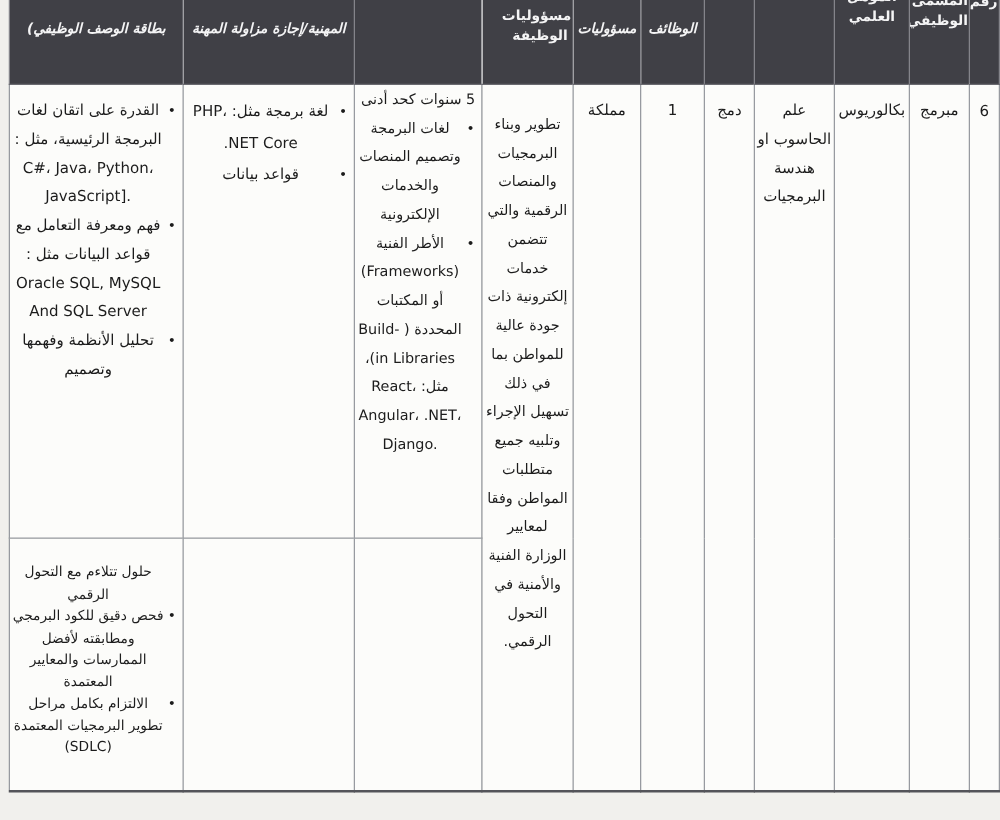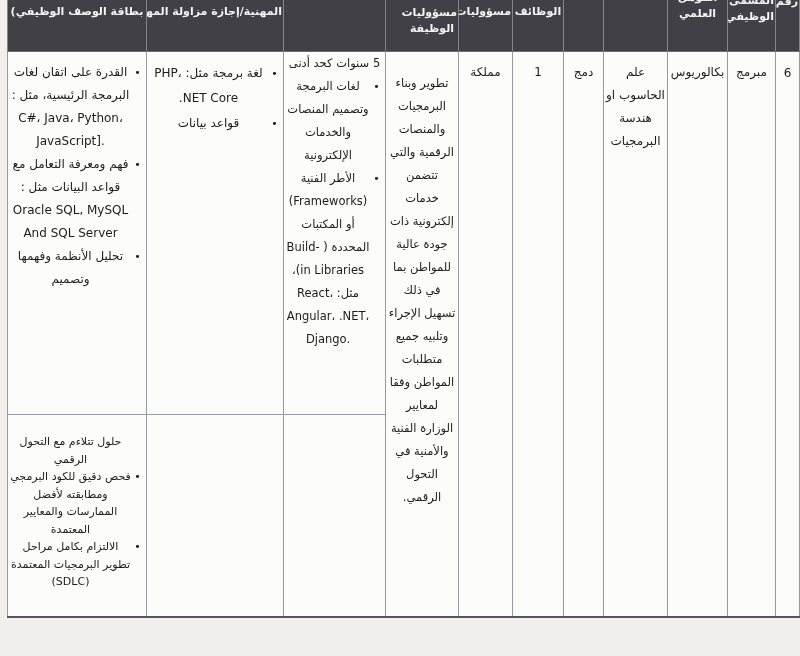--- a/index.html
+++ b/index.html
@@ -12,29 +12,29 @@
   table.job-table{
     position:absolute;top:0;left:7px;width:792px;
     border-collapse:collapse;table-layout:fixed;
     border-bottom:2px solid #54545a;
   }
   
   th{
     background:#404046;color:#f4f4f5;
     font-size:11px;font-weight:700;line-height:16px;
     text-align:center;vertical-align:top;
-    height:51px;overflow:hidden;padding:0 1px;
+    height:67px;overflow:hidden;padding:0 1px;
     border:1px solid #84848a;border-top:none;border-bottom:1px solid #6a6a70;
   }
   th.h-num{border-left:none;margin-top:29px;}
   .h-num  .hl{margin-top:-6px;}
   .h-job  .hl{margin-top:-7px;}
   .h-qual .hl{margin-top:-10px;}
   .h-resp .hl{margin-top:5px;padding-left:20px;}
-  .h-single .hl{margin-top:4px;}
+  .h-single .hl{margin-top:15px;font-style:italic;}
   .hline{white-space:nowrap;}
   
   td{
     background:#fcfcfa;color:#1c1c1c;
     border:1px solid #979aa0;
     font-size:12px;line-height:23px;
     vertical-align:top;text-align:center;
     padding:9px 2px 4px;
     overflow:hidden;
   }

